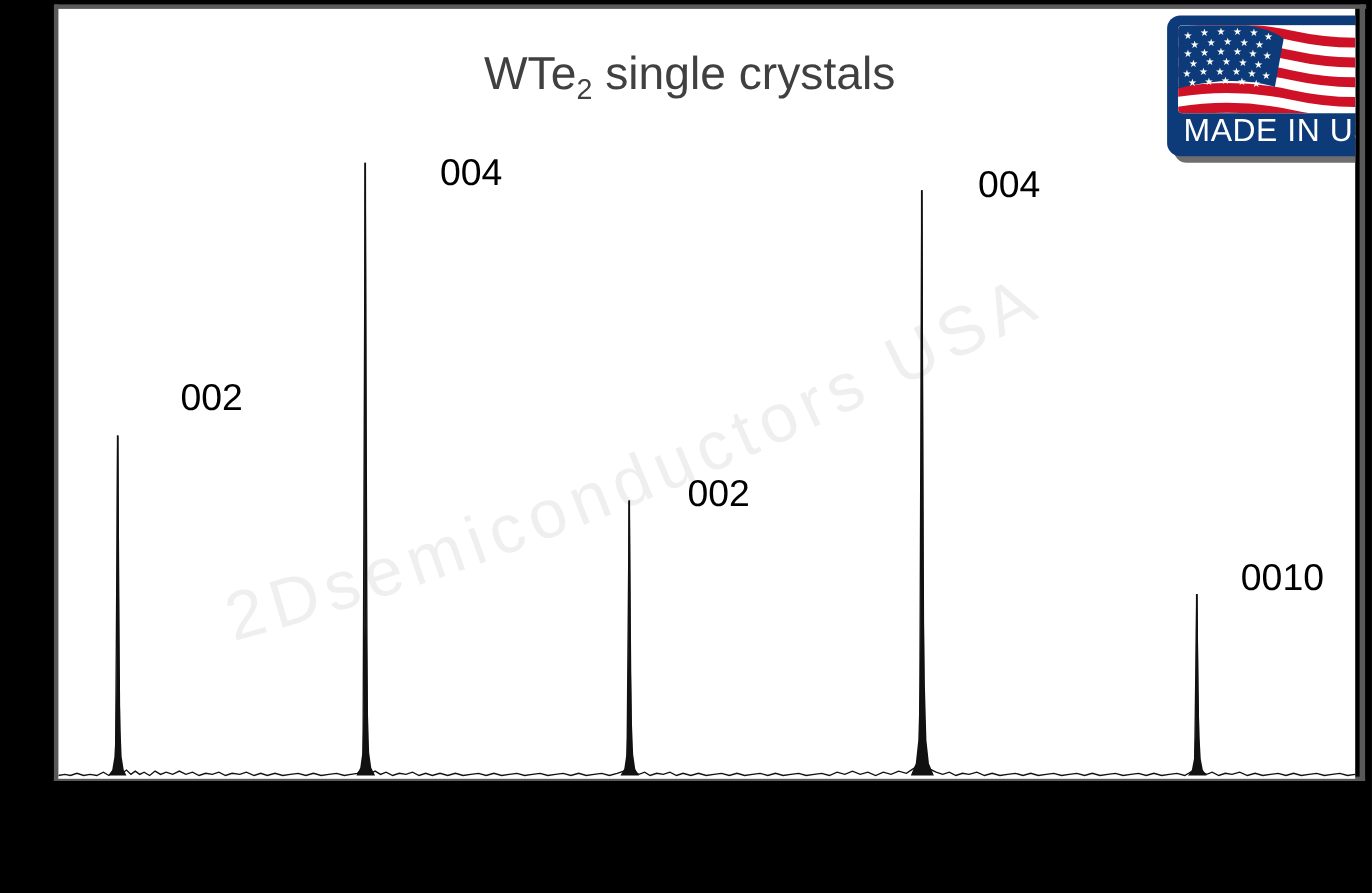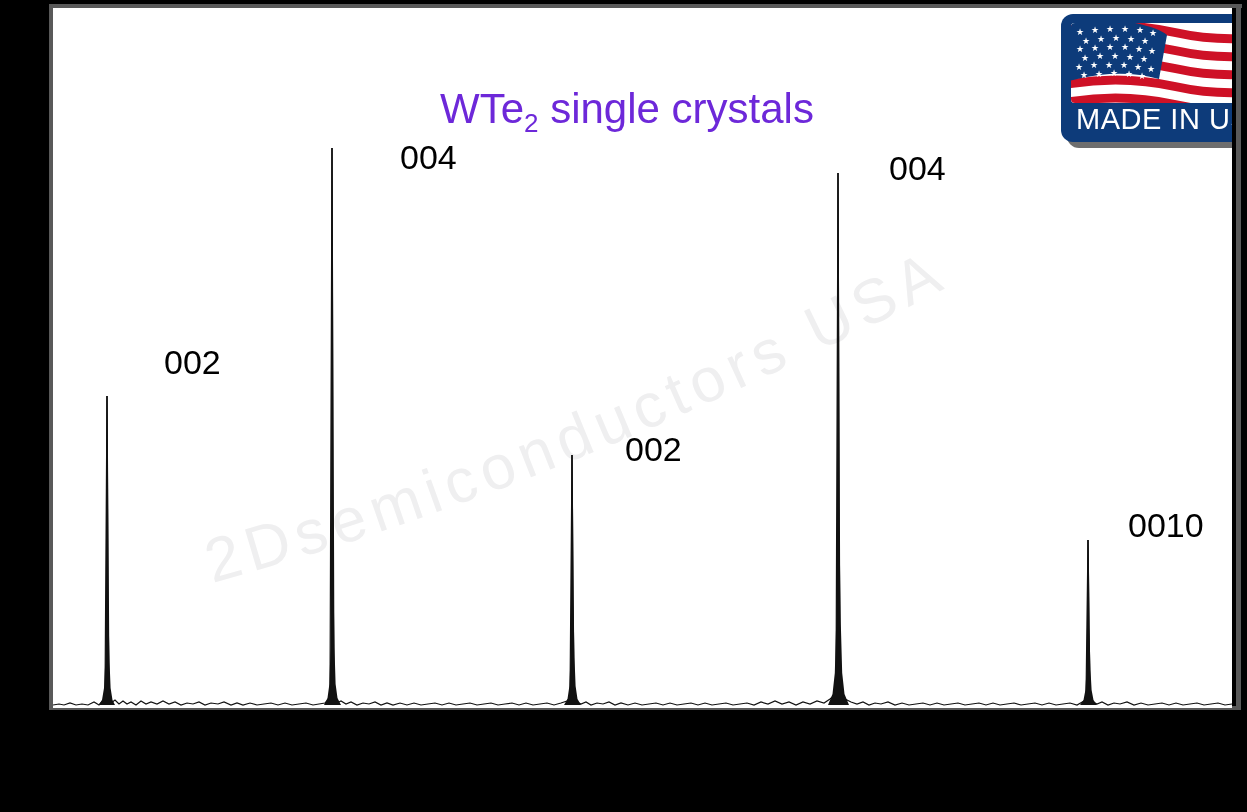--- a/index.html
+++ b/index.html
@@ -71,27 +71,26 @@
     font-weight: 400;
     letter-spacing: 7px;
     fill: #efeff0;
   }
 
   
   #title-block {
     position: absolute;
     left: 387px;
     top: 30px;
-    color: #6d28d9;
+    color: #404040;
     font-family: "Liberation Sans", sans-serif;
     font-size: 42px;
-    line-height: 70px;
+    line-height: 58px;
     font-weight: 400;
     white-space: nowrap;
-    margin-top: 36px;
   }
   #title-block .sub {
     font-size: 26px;
     vertical-align: baseline;
     position: relative;
     top: 9px;
   }
   #title-block .greek {
     font-size: 27px;
     position: relative;

